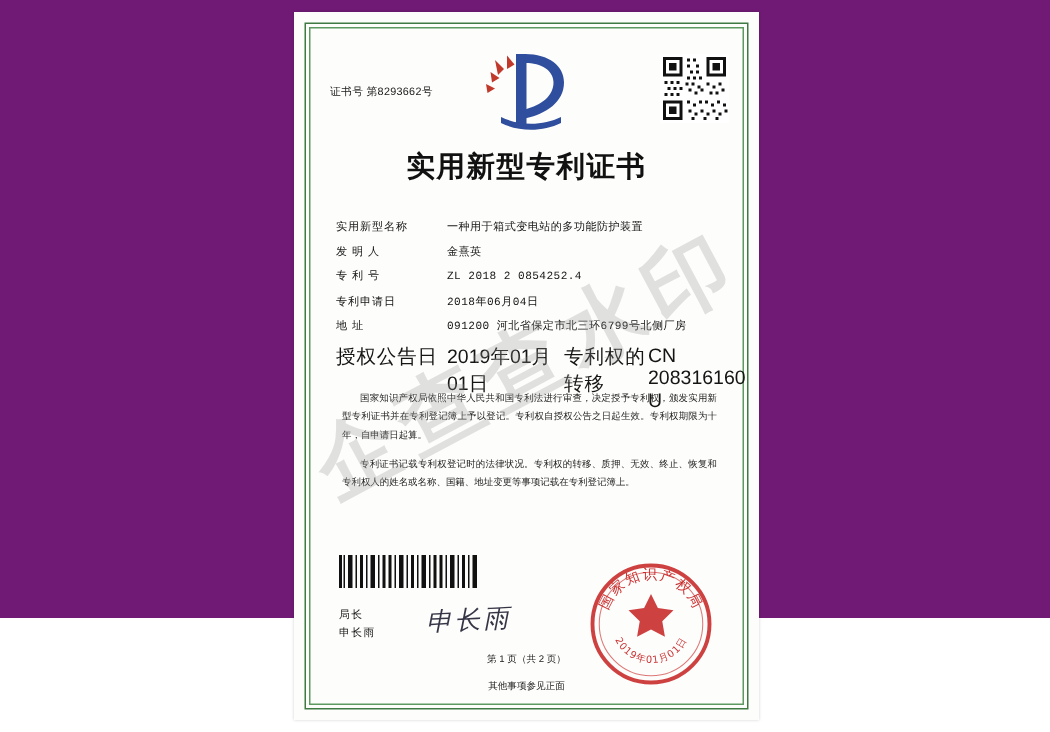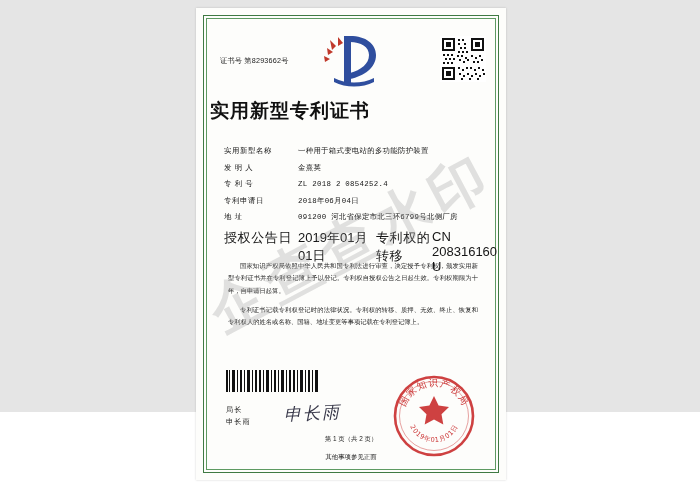--- a/index.html
+++ b/index.html
@@ -5,21 +5,21 @@
   html,body{margin:0;padding:0;}
   body{
     width:700px;height:488px;
     background:#ffffff;
     font-family:"Liberation Sans", sans-serif;
     overflow:hidden;
   }
   .page{
     position:relative;
     width:700px;height:412px;
-    background:#e5e5e5;
+    background:#701a75;
   }
   
   .sheet{
     position:absolute;
     left:196px;top:8px;
     width:310px;height:472px;
     background:#fdfdfb;
     box-shadow:0 0 2px rgba(0,0,0,0.18);
   }
   .sheet-border-outer{
@@ -53,20 +53,21 @@
   
   .emblem{
     position:absolute;
     left:50%;top:10px;
     transform:translateX(-50%);
     width:74px;height:58px;
   }
   .title{
     position:absolute;
     left:0;right:0;top:76px;
+    text-align:center;
     font-family:"DejaVu Serif", serif;
     font-size:19px;
     font-weight:bold;
     color:#111;
     letter-spacing:1px;
   }
   
   .fields{
     position:absolute;
     left:14px;right:10px;top:124px;

